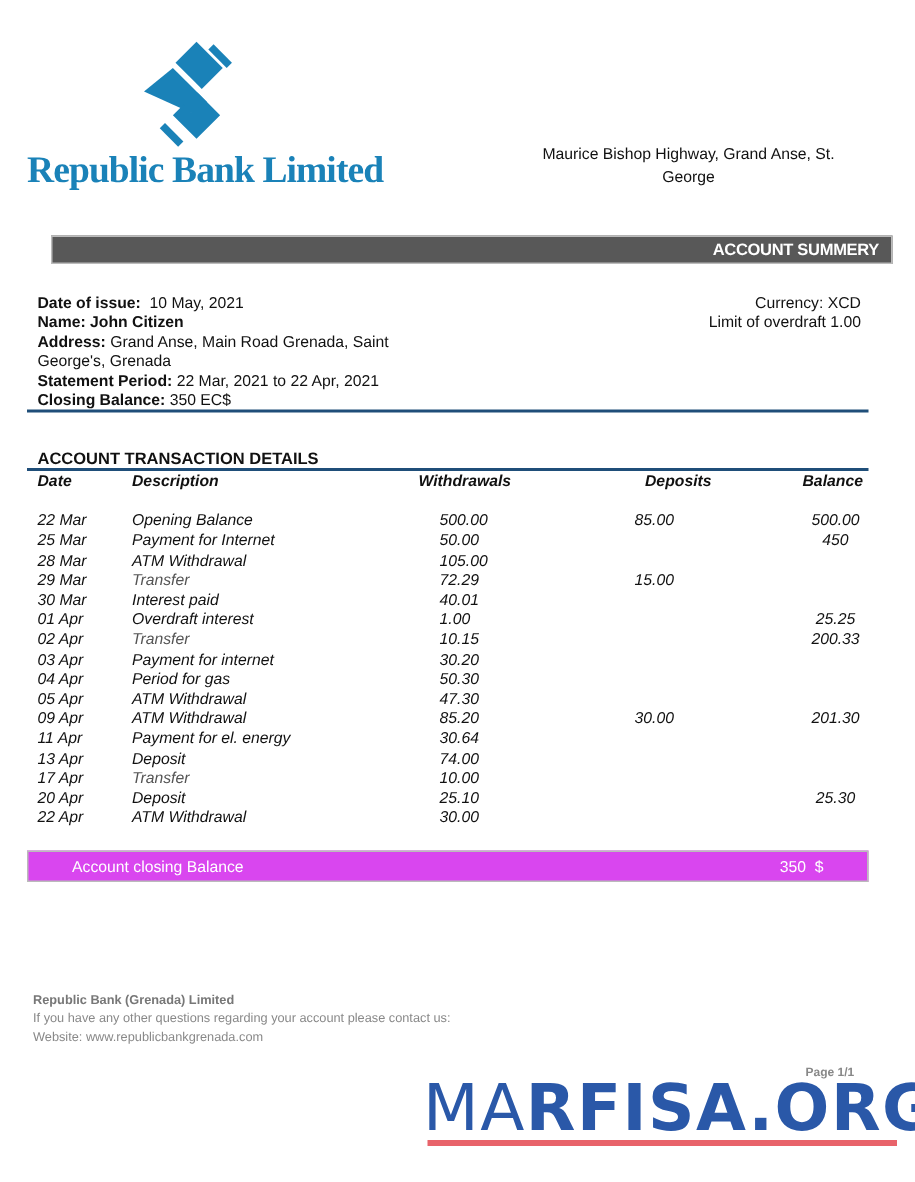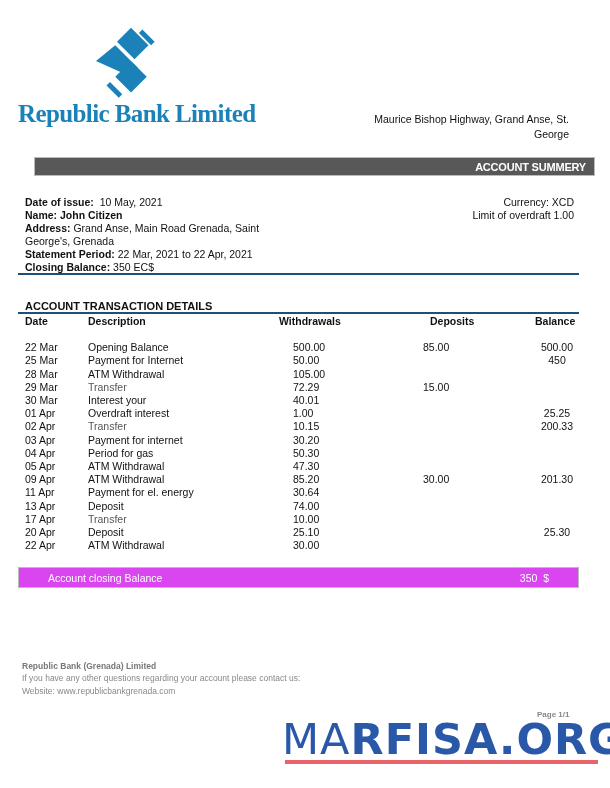--- a/index.html
+++ b/index.html
@@ -1,30 +1,30 @@
 <!DOCTYPE html>
 <html><head>
   <meta charset="utf-8">
   <style>
     html, body { margin:0; padding:0; background:#fff; }
     body { width:610px; height:788px; position:relative; overflow:hidden; font-family:"Liberation Sans", sans-serif; color:#111; }
     .abs { position:absolute; }
     .logo-mark { left:95px; top:22px; width:70px; width:80px; height:80px; }
     .logo-text { left:18px; top:100px; font-family:"Liberation Serif", serif; font-weight:bold; font-size:25px; color:#1a82b8; letter-spacing:-0.6px; white-space:nowrap; }
-    .bank-addr { right:41px; top:112px; width:220px; text-align:right; font-size:10.5px; line-height:15px; color:#111; }
+    .bank-addr { right:41px; top:96px; width:220px; text-align:center; font-size:10.5px; line-height:15px; color:#111; }
     .summary-bar { left:18px; top:157px; width:561px; height:19px; background:#585858; border:1px solid #bbb; box-sizing:border-box;margin-left:16px; }
     .summary-bar span { position:absolute; right:8px; top:3px; color:#fff; font-weight:bold; font-size:11px; letter-spacing:-0.2px; }
     .info { left:25px; top:196px; font-size:10.5px; line-height:13px; width:270px; }
     .info b { font-weight:bold;text-align:right; }
     .info-right { right:36px; top:196px; text-align:right; font-size:10.5px; line-height:13px; }
     .rule { background:#1f4e79; height:2px; }
     .rule1 { left:18px; top:273px; width:561px; }
     .tx-title { left:25px; top:300px; font-size:11px; font-weight:bold; }
     .rule2 { left:18px; top:312px; width:561px; }
-    table.tx { position:absolute; left:18px; top:314px; width:561px; border-collapse:collapse; font-size:10.5px; }
+    table.tx { position:absolute; left:18px; top:314px; width:561px; border-collapse:collapse; font-size:10.5px;font-style:italic; }
     table.tx th { font-weight:bold; text-align:left; padding:0; height:14px; line-height:14px; }
     table.tx td { padding:0; height:13.2px; line-height:13.2px; white-space:nowrap; }
     .c-date { width:63px; padding-left:7px !important; }
     .c-desc { width:185px; }
     .c-wd { width:110px; padding-left:20px !important; }
     .c-dep { width:105px; padding-left:20px !important; }
     .c-bal { text-align:center; }
     th.c-wd { padding-left:6px !important; }
     th.c-dep { padding-left:27px !important; }
     th.c-bal { text-align:center;margin-left:16px; }
@@ -120,21 +120,21 @@
       </tr>
       <tr>
         <td class="c-date">29 Mar</td>
         <td class="c-desc gray-desc">Transfer</td>
         <td class="c-wd">72.29</td>
         <td class="c-dep">15.00</td>
         <td class="c-bal"></td>
       </tr>
       <tr>
         <td class="c-date">30 Mar</td>
-        <td class="c-desc">Interest your</td>
+        <td class="c-desc">Interest paid</td>
         <td class="c-wd">40.01</td>
         <td class="c-dep"></td>
         <td class="c-bal"></td>
       </tr>
       <tr>
         <td class="c-date">01 Apr</td>
         <td class="c-desc">Overdraft interest</td>
         <td class="c-wd">1.00</td>
         <td class="c-dep"></td>
         <td class="c-bal">25.25</td>

